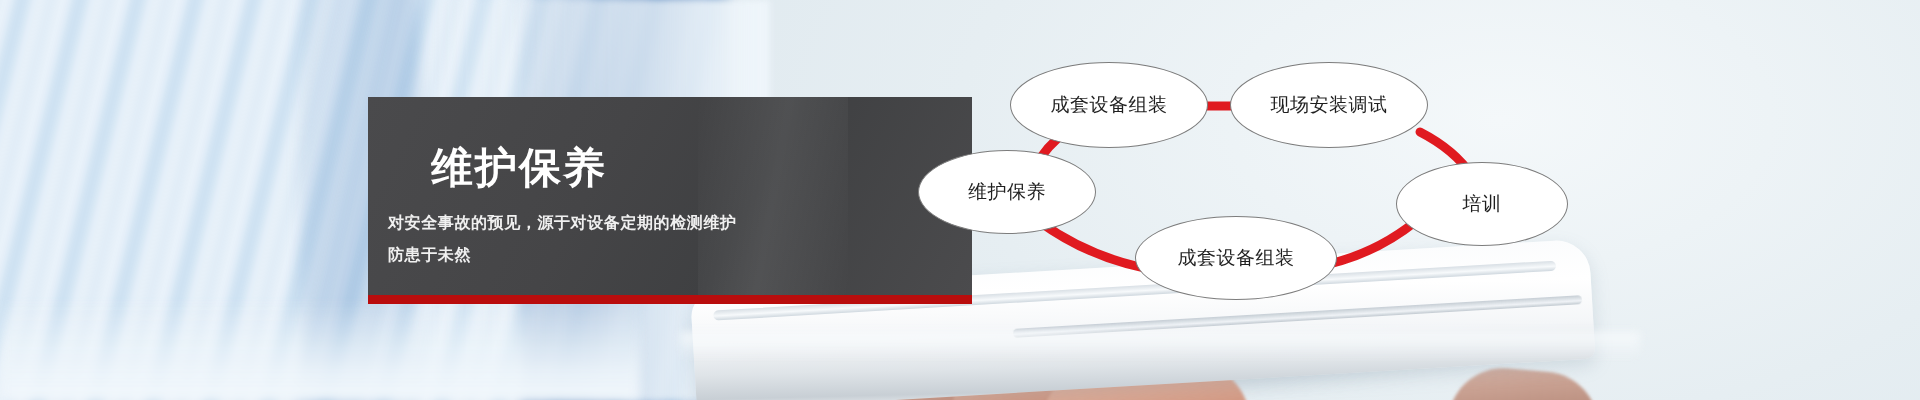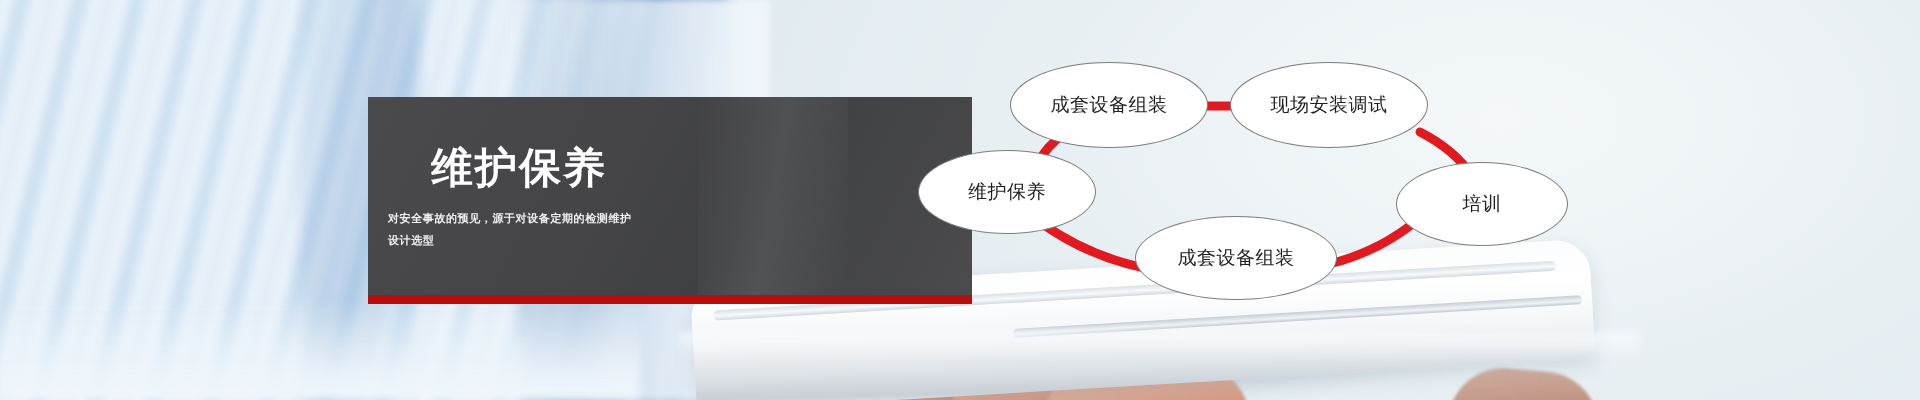--- a/index.html
+++ b/index.html
@@ -138,21 +138,21 @@
     font-size:42px;
     font-weight:bold;
     letter-spacing:2px;
     line-height:1.1;
     margin-left:43px;
   }
   .panel-desc {
     position:absolute;
     left:20px; top:110px;
     color:#f0f0f0;
-    font-size:11px;
+    font-size:16px;
     font-weight:bold;
     line-height:2.0;
     letter-spacing:0.6px;
     white-space:nowrap;
   }
 
   
   .diagram {
     position:absolute;
     left:880px; top:40px; width:760px; height:270px;
@@ -199,21 +199,21 @@
     <div class="tablet-edge"></div>
     <div class="tablet-edge2"></div>
   </div>
   <div class="hand-fade"></div>
 
   <div class="panel">
     <div class="panel-sheen"></div>
     <div class="panel-title">维护保养</div>
     <div class="panel-desc">
       <div>对安全事故的预见，源于对设备定期的检测维护</div>
-      <div>设计选型</div>
+      <div>防患于未然</div>
     </div>
   </div>
   <div class="panel-underline"></div>
 
   <div class="diagram">
     <svg width="760" height="270" viewBox="0 0 760 270">
       <g fill="none" stroke="#e01a20" stroke-width="9" stroke-linecap="round">
         <path d="M 150 138 Q 168 92 222 74"></path>
         <path d="M 325 66 L 355 66"></path>
         <path d="M 540 92 Q 575 110 592 136"></path>

